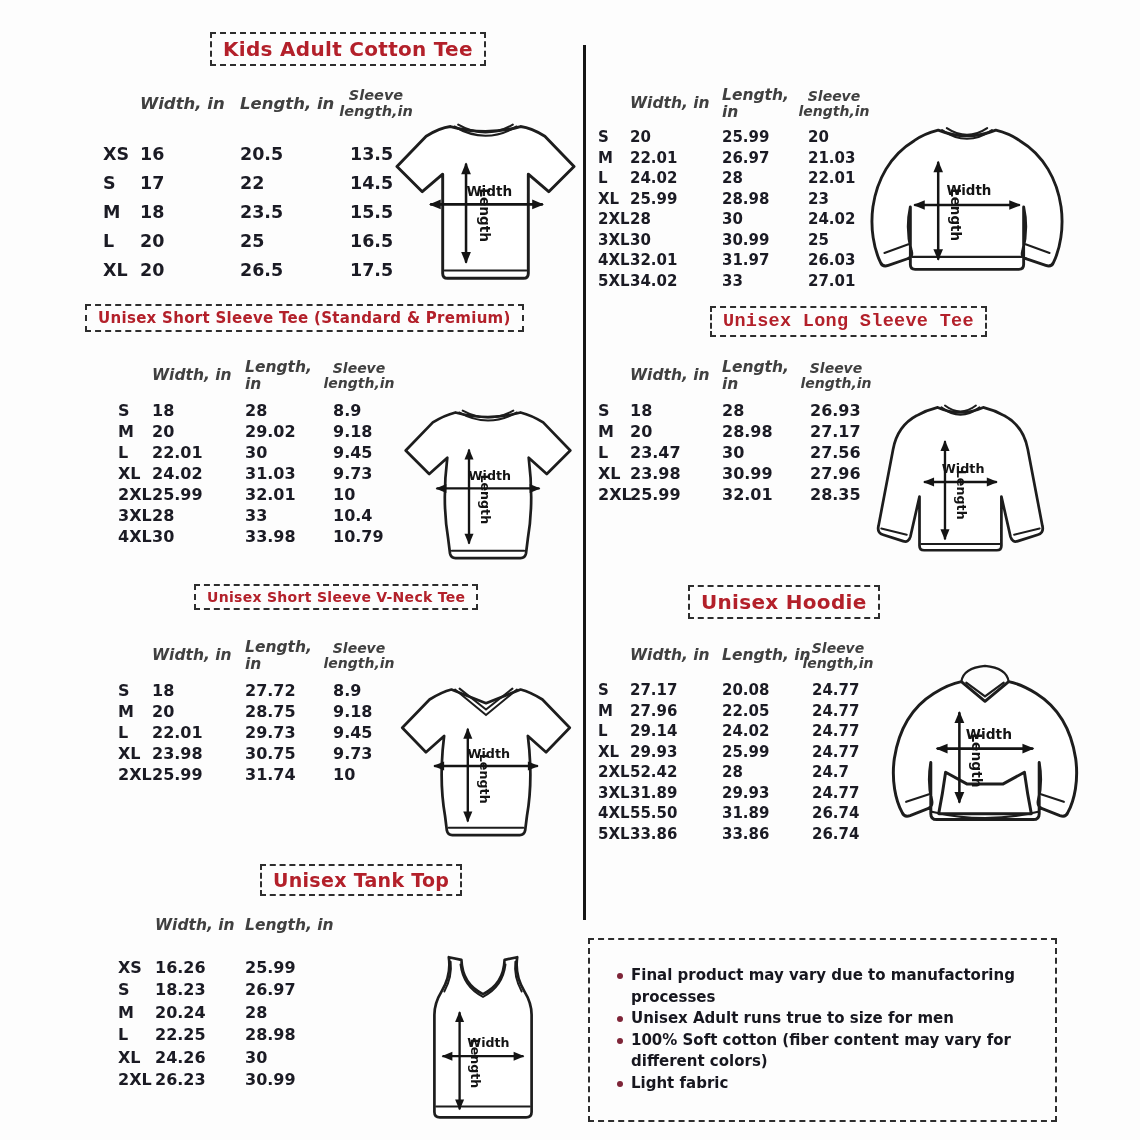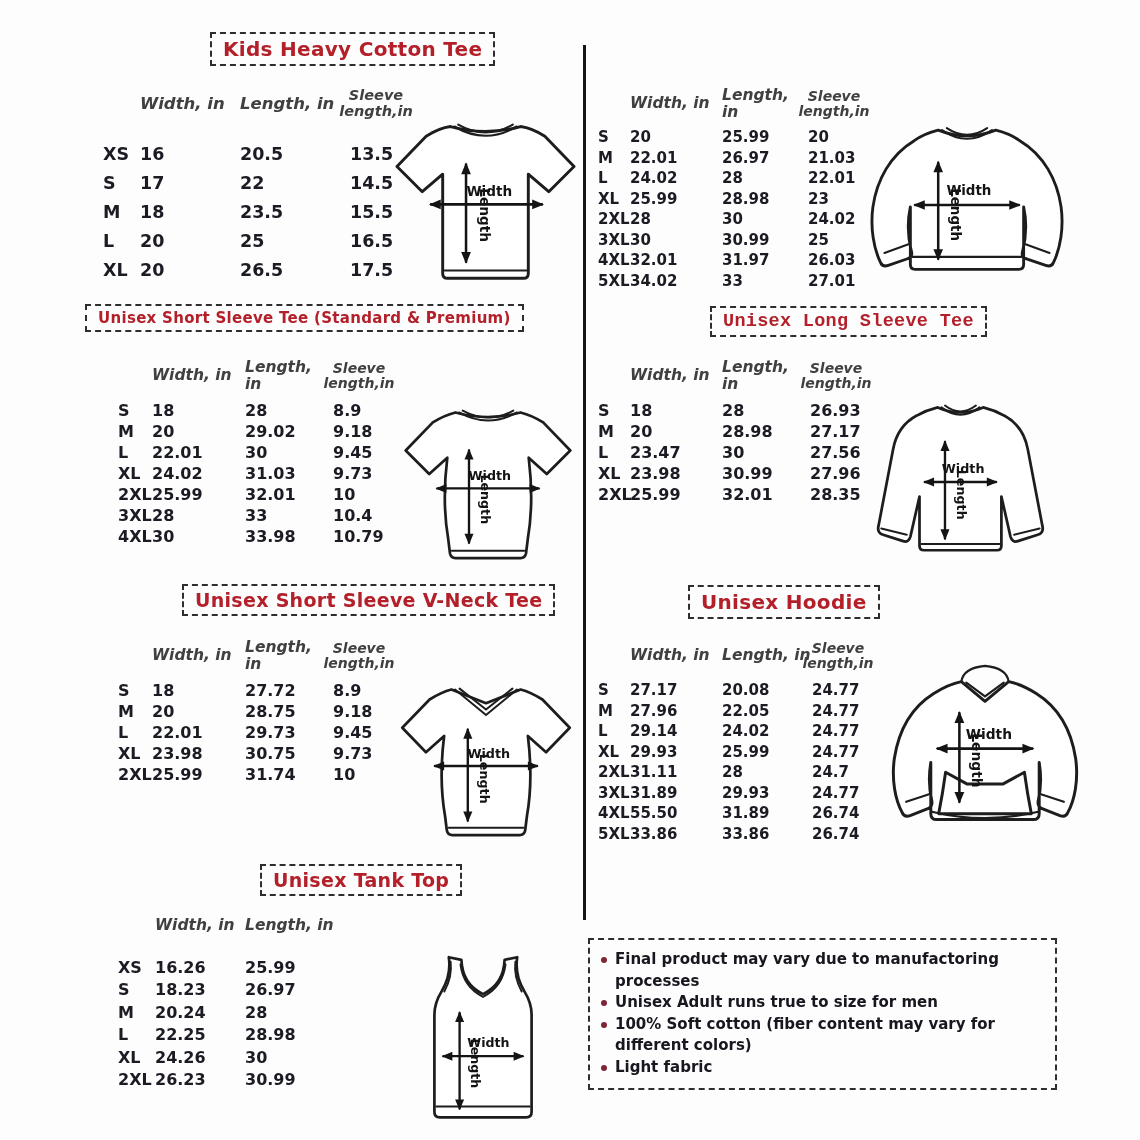--- a/index.html
+++ b/index.html
@@ -49,21 +49,21 @@
   #shortsleeve .tbody{left:33px;top:102px;}
   #shortsleeve .art{left:312px;top:100px;}
 
   #longsleeve{left:588px;top:298px;width:500px;height:272px;--cols:32px 92px 88px 80px;--rowh:21px;--fs:16px;}
   #longsleeve .title-box{left:122px;top:8px;font-size:18.5px;font-family:Liberation Mono, monospace;}
   #longsleeve .thead{left:10px;top:57px;}
   #longsleeve .tbody{left:10px;top:102px;}
   #longsleeve .art{left:263px;top:93px;}
 
   #vneck{left:85px;top:578px;width:505px;height:275px;--cols:34px 93px 88px 80px;--rowh:21px;--fs:16px;}
-  #vneck .title-box{left:97px;top:6px;font-size:19px;}
+  #vneck .title-box{left:109px;top:6px;font-size:14px;}
   #vneck .thead{left:33px;top:57px;}
   #vneck .tbody{left:33px;top:102px;}
   #vneck .art{left:310px;top:95px;}
 
   #hoodie{left:588px;top:578px;width:500px;height:278px;--cols:32px 92px 90px 80px;--rowh:20.5px;--fs:15px;}
   #hoodie .title-box{left:100px;top:7px;}
   #hoodie .thead{left:10px;top:57px;}
   #hoodie .tbody{left:10px;top:102px;}
   #hoodie .art{left:288px;top:78px;}
 
@@ -71,33 +71,33 @@
   #tank .title-box{left:175px;top:6px;font-size:19px;}
   #tank .thead{left:33px;top:54px;height:28px;}
   #tank .tbody{left:33px;top:98px;}
   #tank .art{left:332px;top:92px;}
 
   #notes{left:588px;top:930px;width:472px;height:160px;}
   .notes-box{
     position:absolute;left:0;top:8px;width:444px;
     border:2px dashed #2e2e2e;padding:9px 10px 10px 11px;background:#fdfdfd;
   }
-  .notes-list{list-style:none;margin:0;padding:0;}
+  .notes-list{list-style:none;margin:16px;padding:0;}
   .notes-list li{display:flex;gap:8px;align-items:flex-start;font-size:15px;line-height:21.5px;color:#17171f;}
   .notes-list .dot{width:6px;height:6px;border-radius:50%;background:#7e2538;margin-top:8px;flex:none;}
 </style>
 </head>
 <body>
 
 <div class="canvas">
 
   <div class="divider"></div>
 
   <section class="panel" id="kids">
-    <div class="title-box"><span>Kids Heavy Cotton Tee</span></div>
+    <div class="title-box"><span>Kids Adult Cotton Tee</span></div>
     <div class="thead">
       <span class="h"></span>
       <span class="h">Width, in</span>
       <span class="h">Length, in</span>
       <span class="h sl">Sleeve length,in</span>
     </div>
     <div class="tbody">
         <div class="trow">
           <span class="c size">XS</span>
           <span class="c">16</span>
@@ -430,21 +430,21 @@
           <span class="c">24.77</span>
         </div>
         <div class="trow">
           <span class="c size">XL</span>
           <span class="c">29.93</span>
           <span class="c">25.99</span>
           <span class="c">24.77</span>
         </div>
         <div class="trow">
           <span class="c size">2XL</span>
-          <span class="c">31.11</span>
+          <span class="c">52.42</span>
           <span class="c">28</span>
           <span class="c">24.7</span>
         </div>
         <div class="trow">
           <span class="c size">3XL</span>
           <span class="c">31.89</span>
           <span class="c">29.93</span>
           <span class="c">24.77</span>
         </div>
         <div class="trow">

